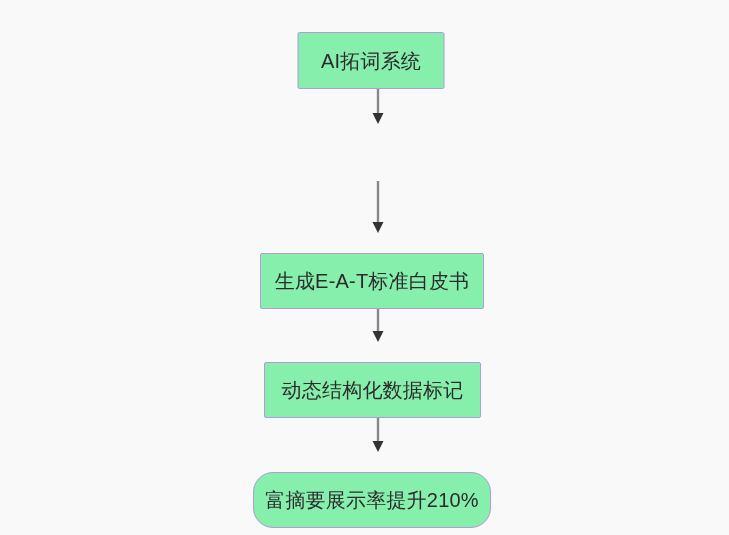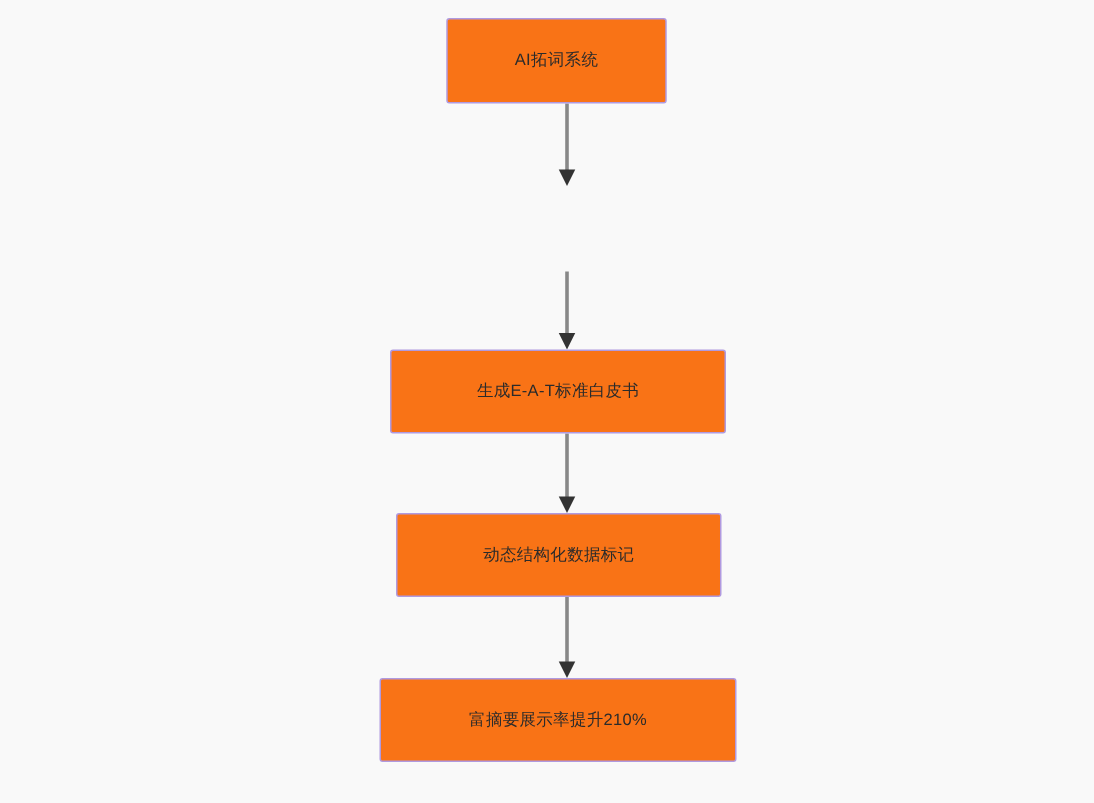--- a/index.html
+++ b/index.html
@@ -14,31 +14,32 @@
     overflow: hidden;
   }
   #flowchart {
     position: relative;
     width: 729px;
     height: 535px;
   }
   .node {
     position: absolute;
     box-sizing: border-box;
-    background: #f97316;
+    background: #86efac;
     border: 1.6px solid #b09ae0;
     border-radius: 2px;
     display: flex;
     align-items: center;
     justify-content: center;
     color: #2b2b2b;
-    font-size: 11px;
+    font-size: 20px;
     letter-spacing: 0.2px;
     white-space: nowrap;
     line-height: 1;
+    margin-top: 20px;
   }
   .node-label {
     display: block;
   }
   .edge {
     position: absolute;
   }
   .edge svg {
     display: block;
     overflow: visible;
@@ -83,17 +84,17 @@
 
 
   <div class="node" style="left:264px; top:342px; width:217px; height:56px;">
     <span class="node-label">动态结构化数据标记</span>
   </div>
 
   <div class="node" style="left:260px; top:233px; width:224px; height:56px;">
     <span class="node-label">生成E-A-T标准白皮书</span>
   </div>
 
-  <div class="node" style="left:253px; top:452px; width:238px; height:56px;">
+  <div class="node" style="left:253px; top:452px; width:238px; height:56px;border-radius:20px;">
     <span class="node-label">富摘要展示率提升210%</span>
   </div>
 
 </div>
 
 </body></html>

